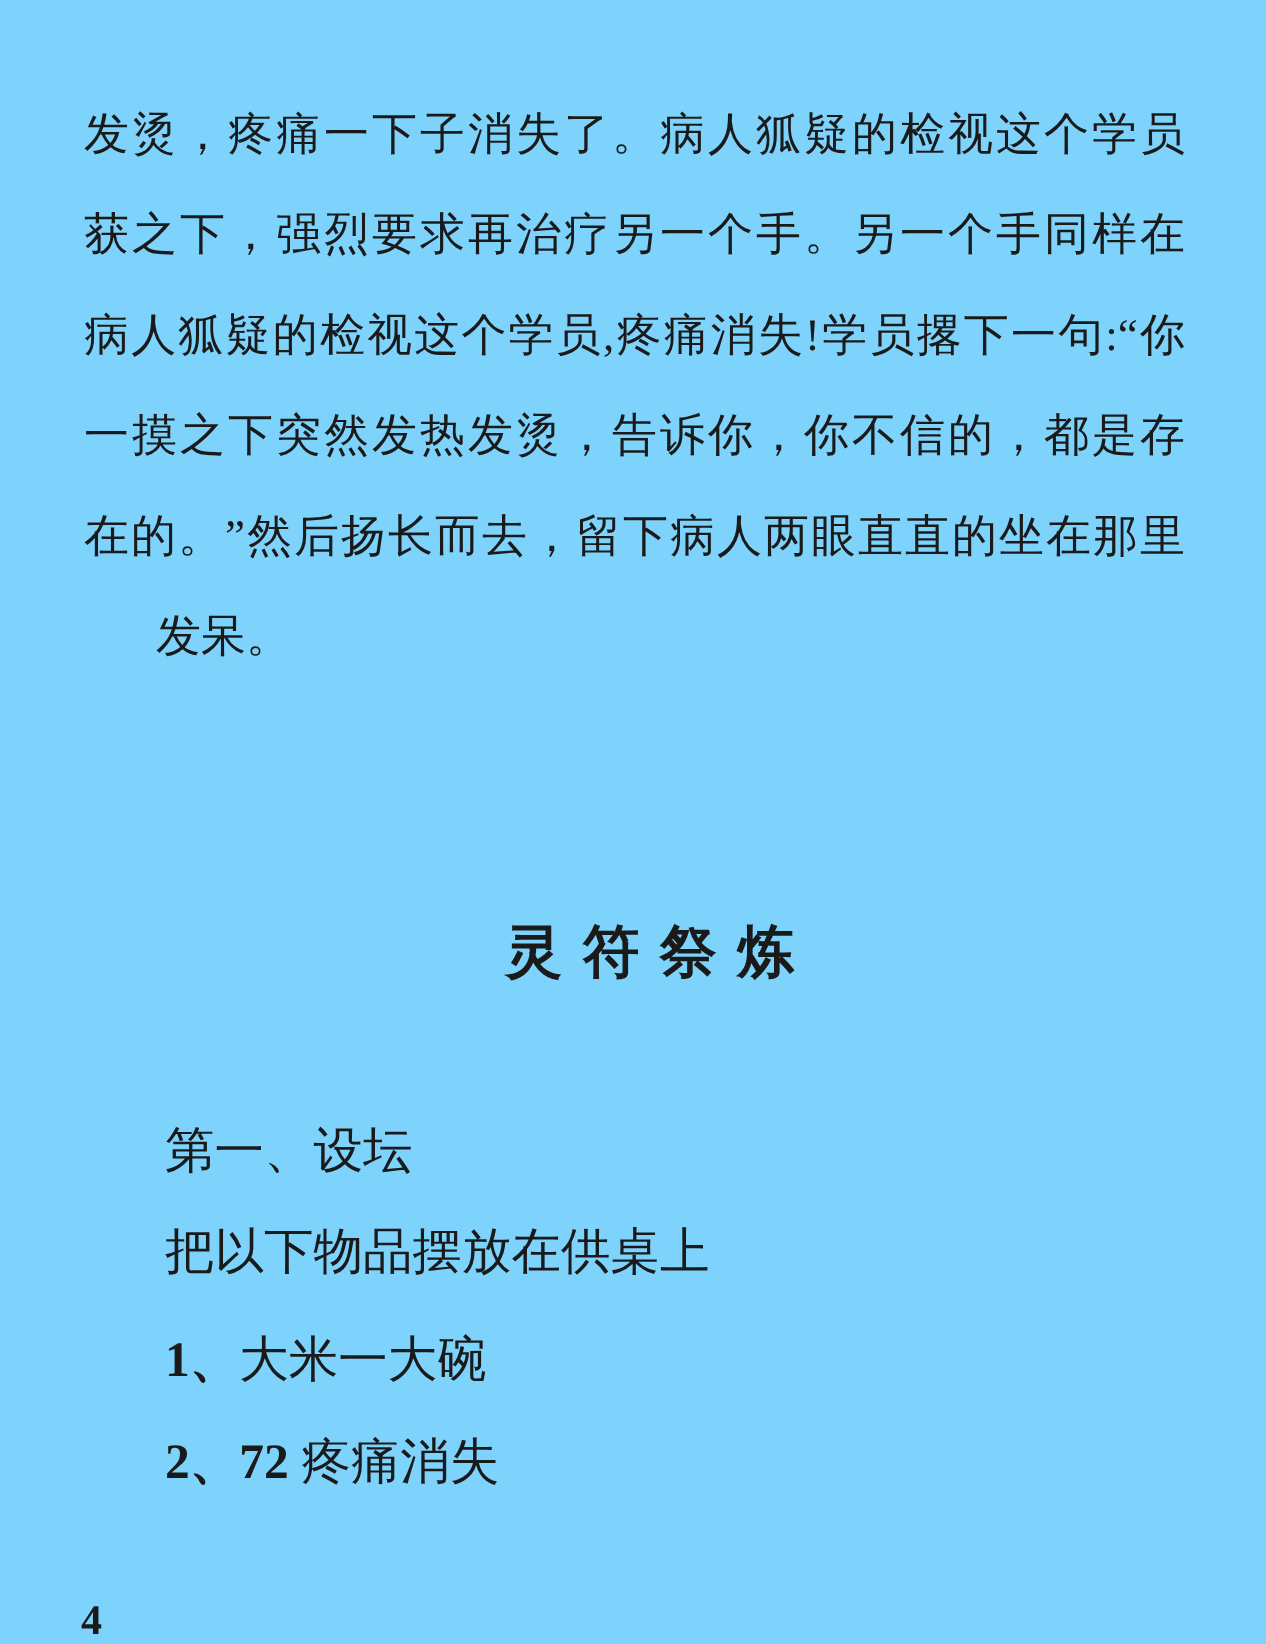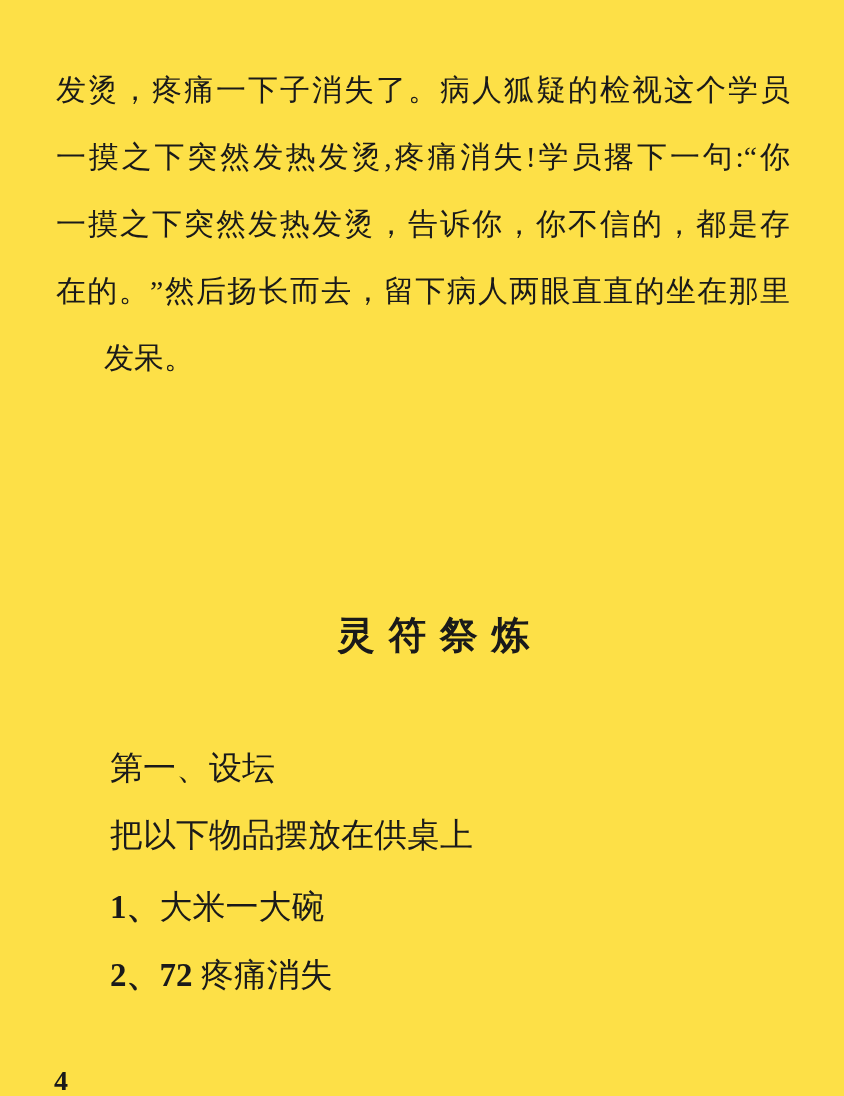--- a/index.html
+++ b/index.html
@@ -4,21 +4,21 @@
 <style>
   html, body {
     margin: 0;
     padding: 0;
     background: #ffffff;
   }
   .page {
     position: relative;
     width: 844px;
     height: 1096px;
-    background: #fde047;
+    background: #7dd3fc;
     overflow: hidden;
     font-family: "Liberation Serif", "DejaVu Serif", serif;
     color: #1a1a1a;
   }
   
   .paragraph {
     position: absolute;
     left: 56px;
     top: 56px;
     width: 734px;
@@ -76,21 +76,22 @@
     line-height: 30px;
   }
 </style>
 </head>
 <body>
 
 <div class="page">
 
   <div class="paragraph">
     <div class="para-line">发烫，疼痛一下子消失了。病人狐疑的检视这个学员</div>
-    <div class="para-line">一摸之下突然发热发烫,疼痛消失!学员撂下一句:“你</div>
+    <div class="para-line">获之下，强烈要求再治疗另一个手。另一个手同样在</div>
+    <div class="para-line">病人狐疑的检视这个学员,疼痛消失!学员撂下一句:“你</div>
     <div class="para-line">一摸之下突然发热发烫，告诉你，你不信的，都是存</div>
     <div class="para-line">在的。”然后扬长而去，留下病人两眼直直的坐在那里</div>
     <div class="para-line last">发呆。</div>
   </div>
 
   <h1 class="heading">灵 符 祭 炼</h1>
 
   <div class="sub-line subtitle">第一、设坛</div>
 
   <div class="sub-line intro">把以下物品摆放在供桌上</div>

